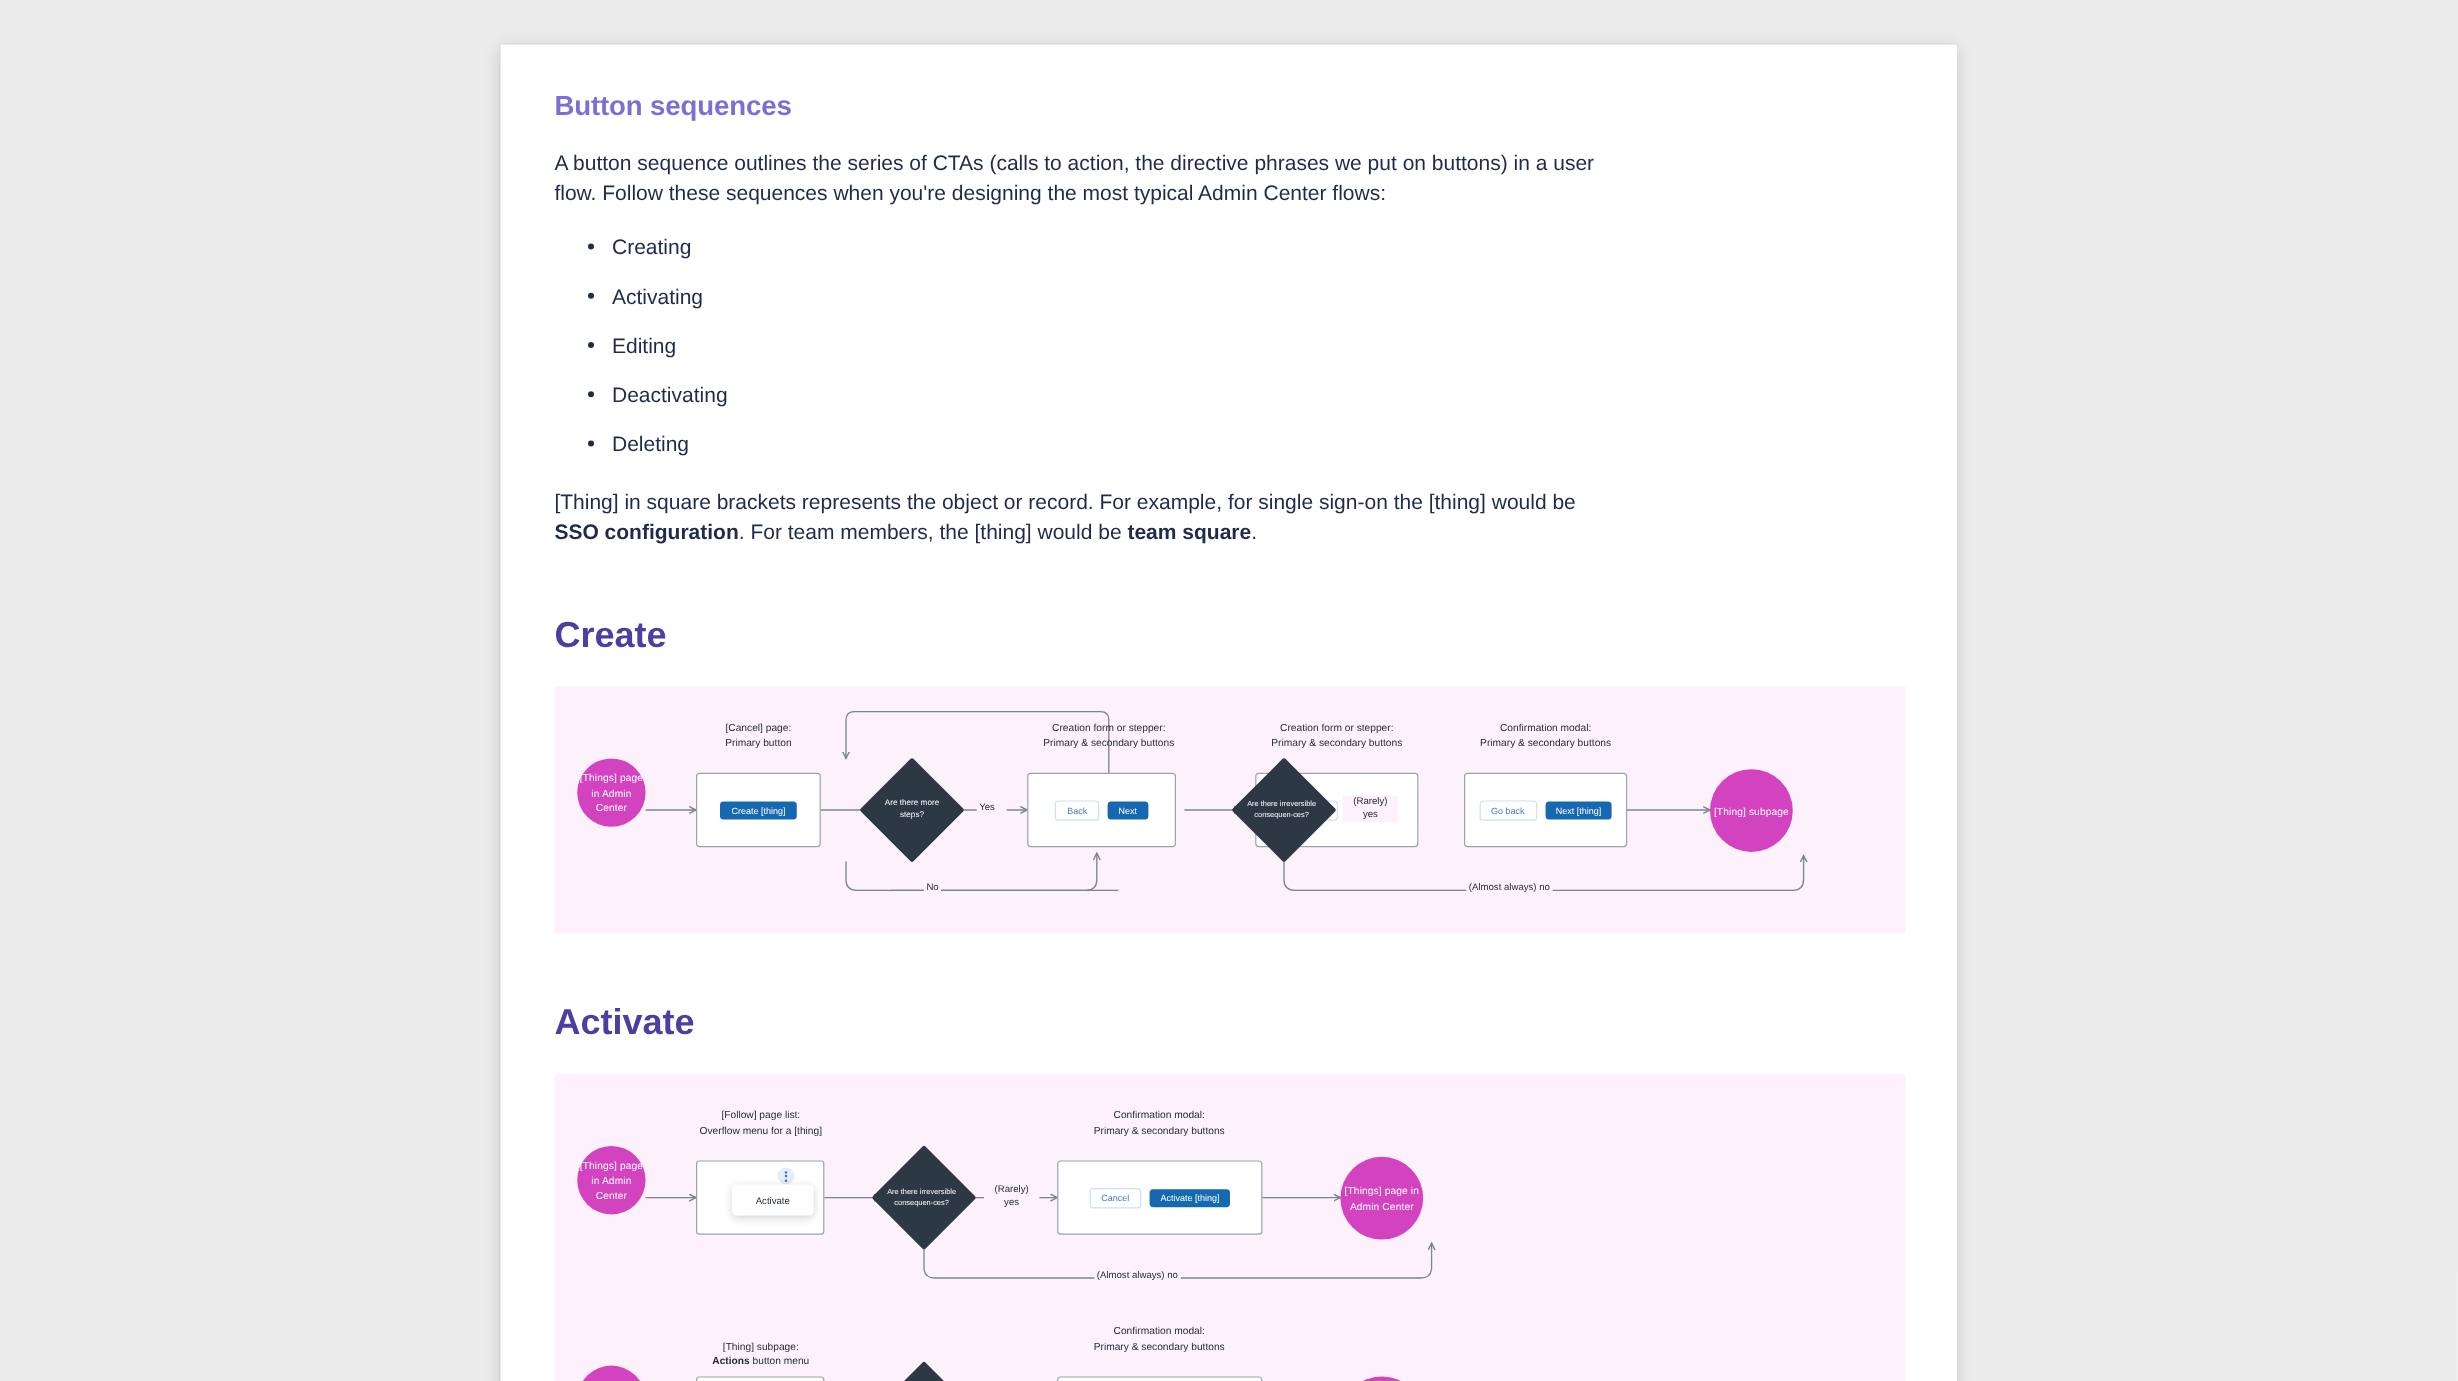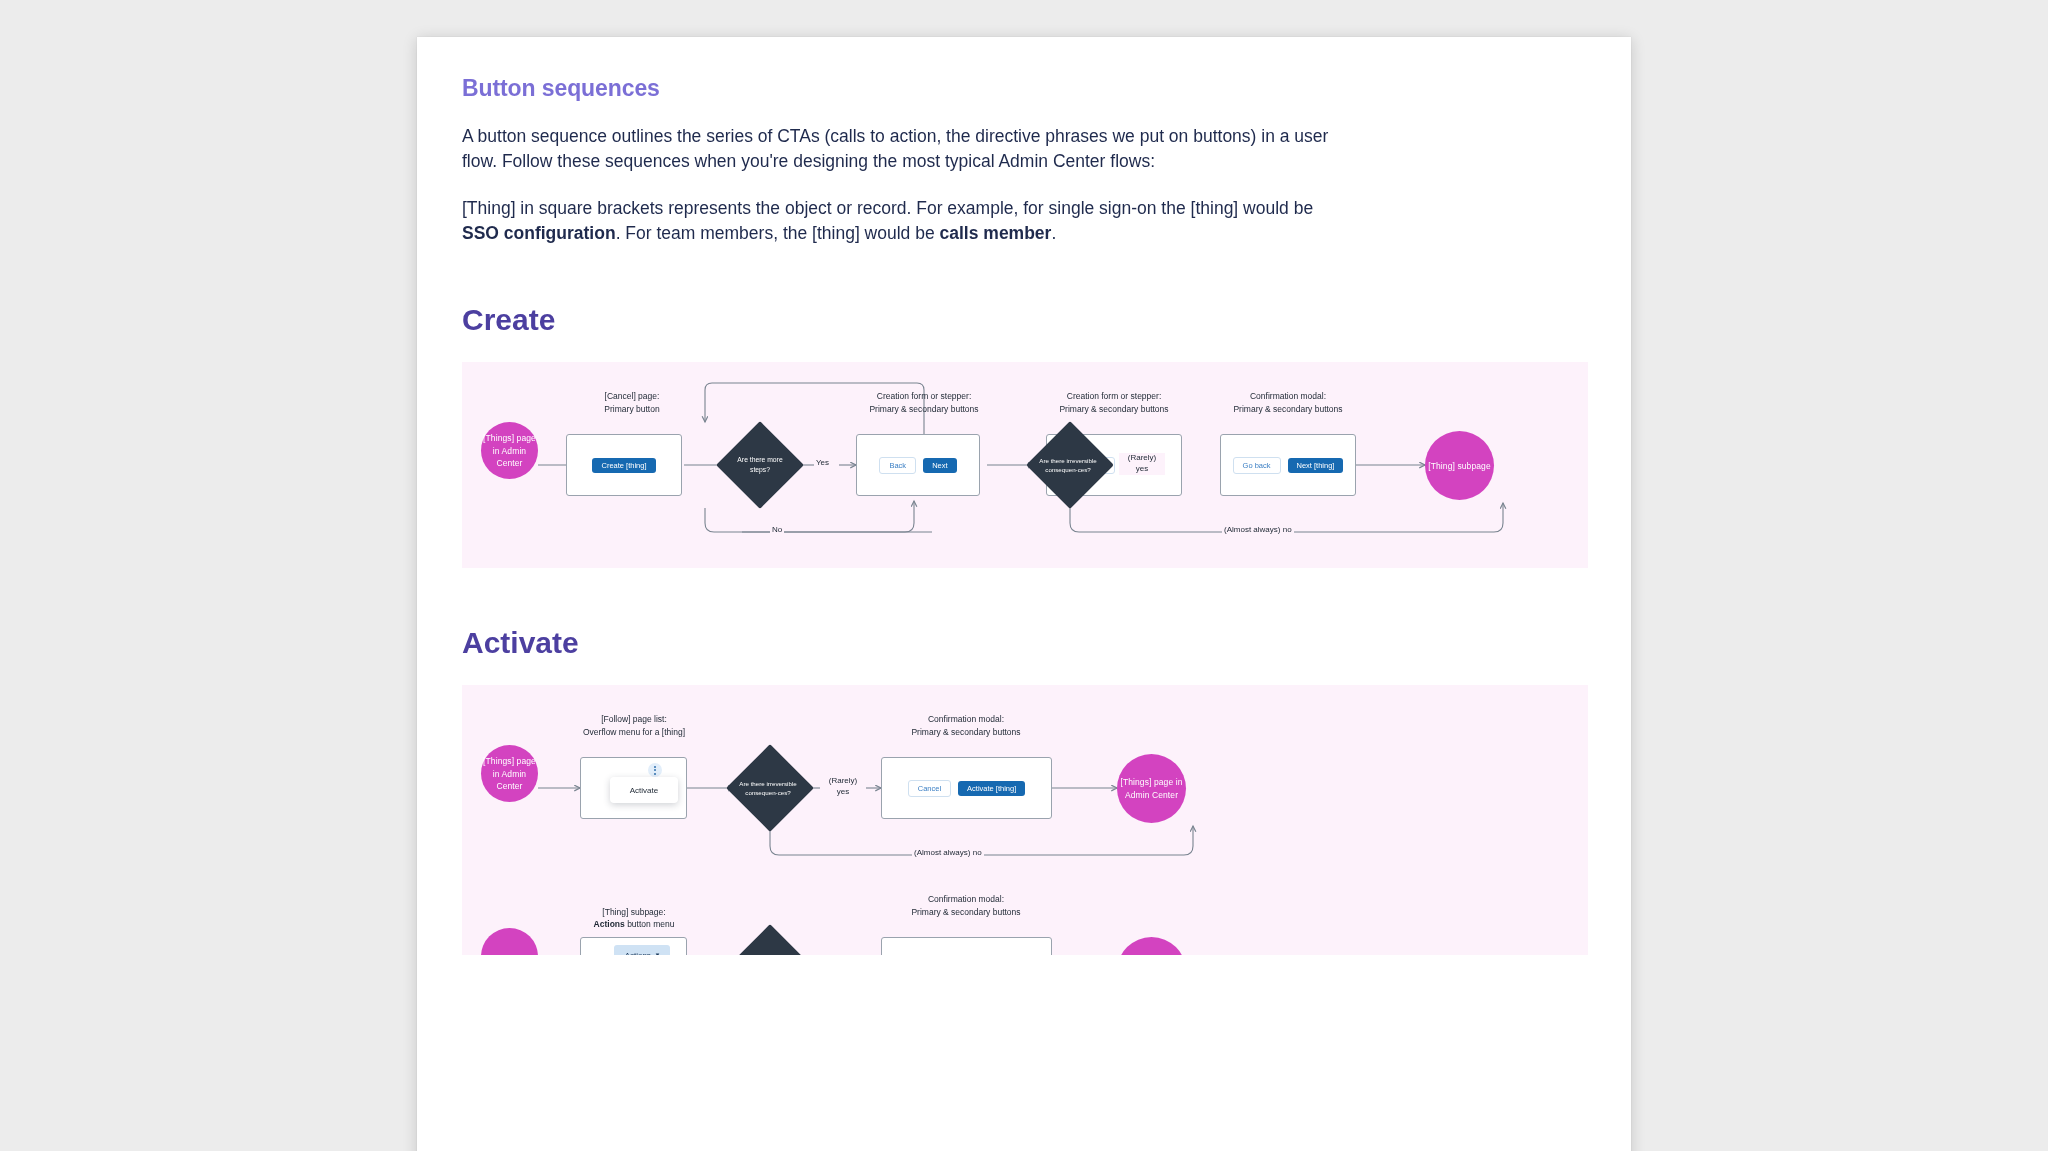--- a/index.html
+++ b/index.html
@@ -183,23 +183,30 @@
 </head>
 <body>
 
 <div id="page">
   <div class="content">
 
     <h1 class="doc-h1">Button sequences</h1>
 
     <p class="doc-p">A button sequence outlines the series of CTAs (calls to action, the directive phrases we put on buttons) in a user flow. Follow these sequences when you're designing the most typical Admin Center flows:</p>
 
+    <ul class="doc-ul">
+      <li>Creating</li>
+      <li>Activating</li>
+      <li>Editing</li>
+      <li>Deactivating</li>
+      <li>Deleting</li>
+    </ul>
 
     <p class="doc-p">
-      <span>[Thing] in square brackets represents the object or record. For example, for single sign-on the [thing] would be </span><b>SSO configuration</b><span>. For team members, the [thing] would be </span><b>calls member</b><span>.</span>
+      <span>[Thing] in square brackets represents the object or record. For example, for single sign-on the [thing] would be </span><b>SSO configuration</b><span>. For team members, the [thing] would be </span><b>team square</b><span>.</span>
     </p>
 
     <div class="heading-block">
       <h2 class="doc-h2">Create</h2>
     </div>
 
     <div class="diagram-panel panel-create">
       <svg class="wires" viewBox="0 0 1126 206" preserveAspectRatio="none">
         <defs>
           <marker id="ah" markerWidth="7" markerHeight="7" refX="5.2" refY="3" orient="auto">
@@ -228,21 +235,21 @@
 
         <line x1="891" y1="103" x2="963" y2="103" marker-end="url(#ah)"></line>
       </svg>
 
       <div class="node circle-node" style="left:19px; top:60px; width:57px; height:57px;">
         <span>[Things] page in Admin Center</span>
       </div>
 
       <div class="screen-label" style="left:170px; top:28px; white-space:pre-line;">[Cancel] page:
 Primary button</div>
-      <div class="screen-node" style="left:104px; top:72px; width:116px; height:62px;">
+      <div class="screen-node" style="left:118px; top:72px; width:104px; height:62px;">
         <span class="btn btn-primary">Create [thing]</span>
       </div>
 
       <div class="diamond" style="left:267px; top:72px; width:62px; height:62px;"></div>
       <div class="diamond-text" style="left:267px; top:72px; width:62px; height:62px; font-size:6.8px;">Are there more steps?</div>
       <div class="edge-label" style="left:352px; top:96px;">Yes</div>
       <div class="edge-label" style="left:308px; top:163px;">No</div>
 
       <div class="screen-label" style="left:462px; top:28px; white-space:pre-line;">Creation form or stepper:
 Primary &amp; secondary buttons</div>

